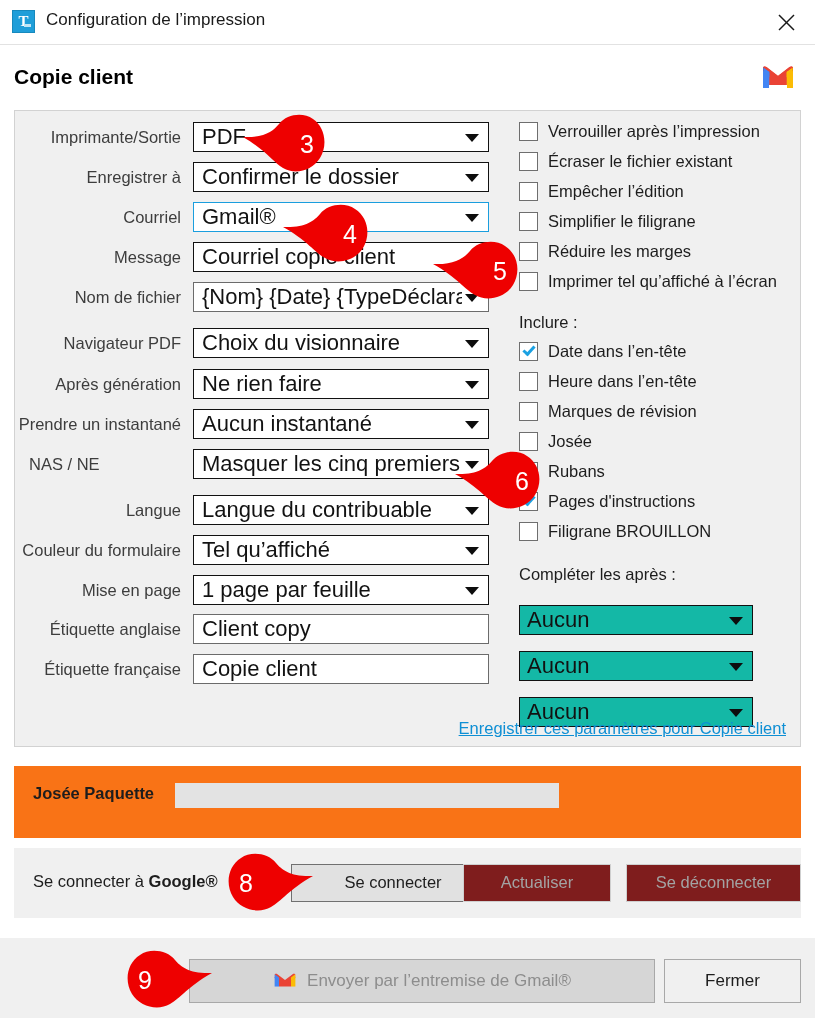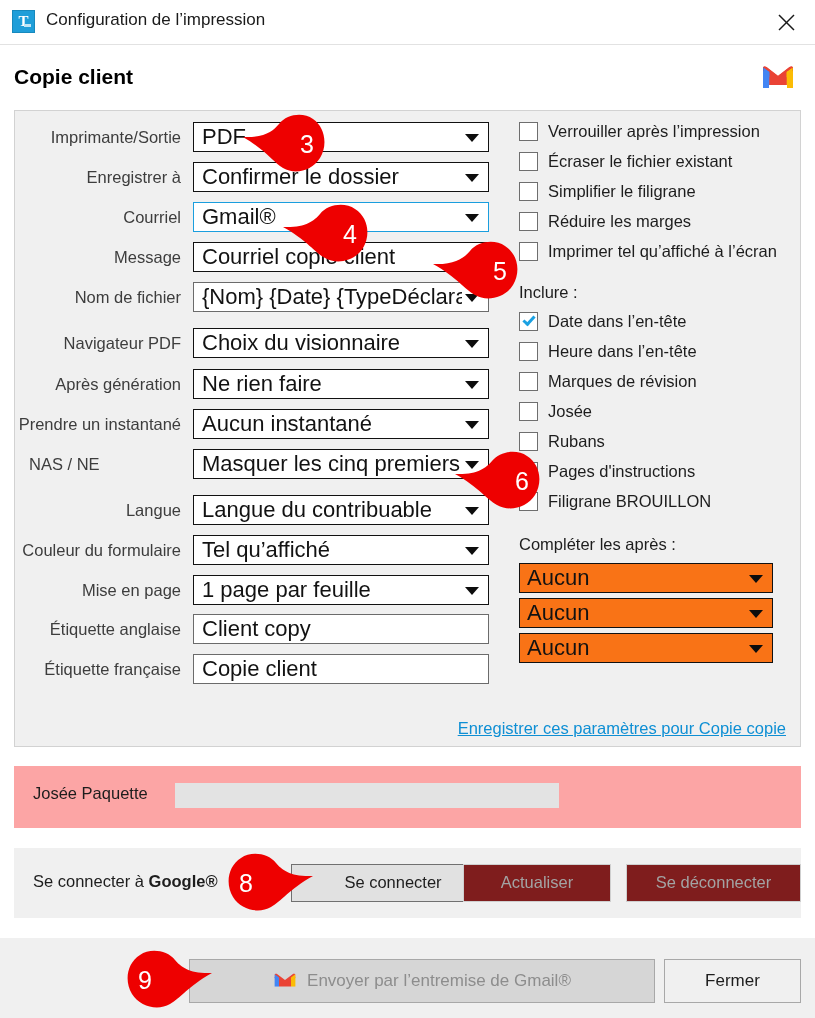--- a/index.html
+++ b/index.html
@@ -180,44 +180,45 @@
   .group-title {
     position: relative;
     height: 30px;
     line-height: 30px;
     padding-left: 14px;
     font-size: 16.5px;
     color: #1d1d1d;
   }
   .task-select {
     position: relative;
-    margin: 4px 0 5px 14px;
-    width: 254px; height: 30px;
-    background: #f97316;
+    margin: 16px 0 5px 14px;
+    width: 234px; height: 30px;
+    background: #14b8a6;
     border: 1.6px solid #111111;
     box-sizing: border-box;
   }
   .task-select .field-value { left: 7px; top: 0; }
   #save-link {
     position: absolute;
     right: 14px;
     bottom: 8px;
     font-size: 16.5px;
     color: #0e8fd4;
     text-decoration: underline;
     white-space: nowrap;
     cursor: pointer;
   }
 
   
   #user-panel {
     position: absolute;
     left: 14px; top: 766px;
-    width: 787px; height: 62px;
-    background: #fca5a5;
+    width: 787px; height: 72px;
+    background: #f97316;
+    font-weight: bold;
   }
   #user-name {
     position: absolute;
     left: 19px; top: 18px;
     font-size: 16.5px;
     color: #1d1d1d;
     white-space: nowrap;
   }
   #user-redacted {
     position: absolute;
@@ -473,20 +474,24 @@
       <div class="check-row">
         <div class="cbox"></div>
         <div class="check-label">Verrouiller après l’impression</div>
       </div>
       <div class="check-row">
         <div class="cbox"></div>
         <div class="check-label">Écraser le fichier existant</div>
       </div>
       <div class="check-row">
         <div class="cbox"></div>
+        <div class="check-label">Empêcher l’édition</div>
+      </div>
+      <div class="check-row">
+        <div class="cbox"></div>
         <div class="check-label">Simplifier le filigrane</div>
       </div>
       <div class="check-row">
         <div class="cbox"></div>
         <div class="check-label">Réduire les marges</div>
       </div>
       <div class="check-row">
         <div class="cbox"></div>
         <div class="check-label">Imprimer tel qu’affiché à l’écran</div>
       </div>
@@ -529,21 +534,21 @@
       <div class="task-select">
         <div class="field-value">Aucun</div>
         <div class="caret"></div>
       </div>
       <div class="task-select">
         <div class="field-value">Aucun</div>
         <div class="caret"></div>
       </div>
     </div>
 
-  <div id="save-link">Enregistrer ces paramètres pour Copie copie</div>
+  <div id="save-link">Enregistrer ces paramètres pour Copie client</div>
 </div>
 
 <div id="user-panel">
   <div id="user-name">Josée Paquette</div>
   <div id="user-redacted"></div>
 </div>
 
 <div id="google-panel">
   <div id="google-label">
     <span>Se connecter à </span><b>Google®</b>

